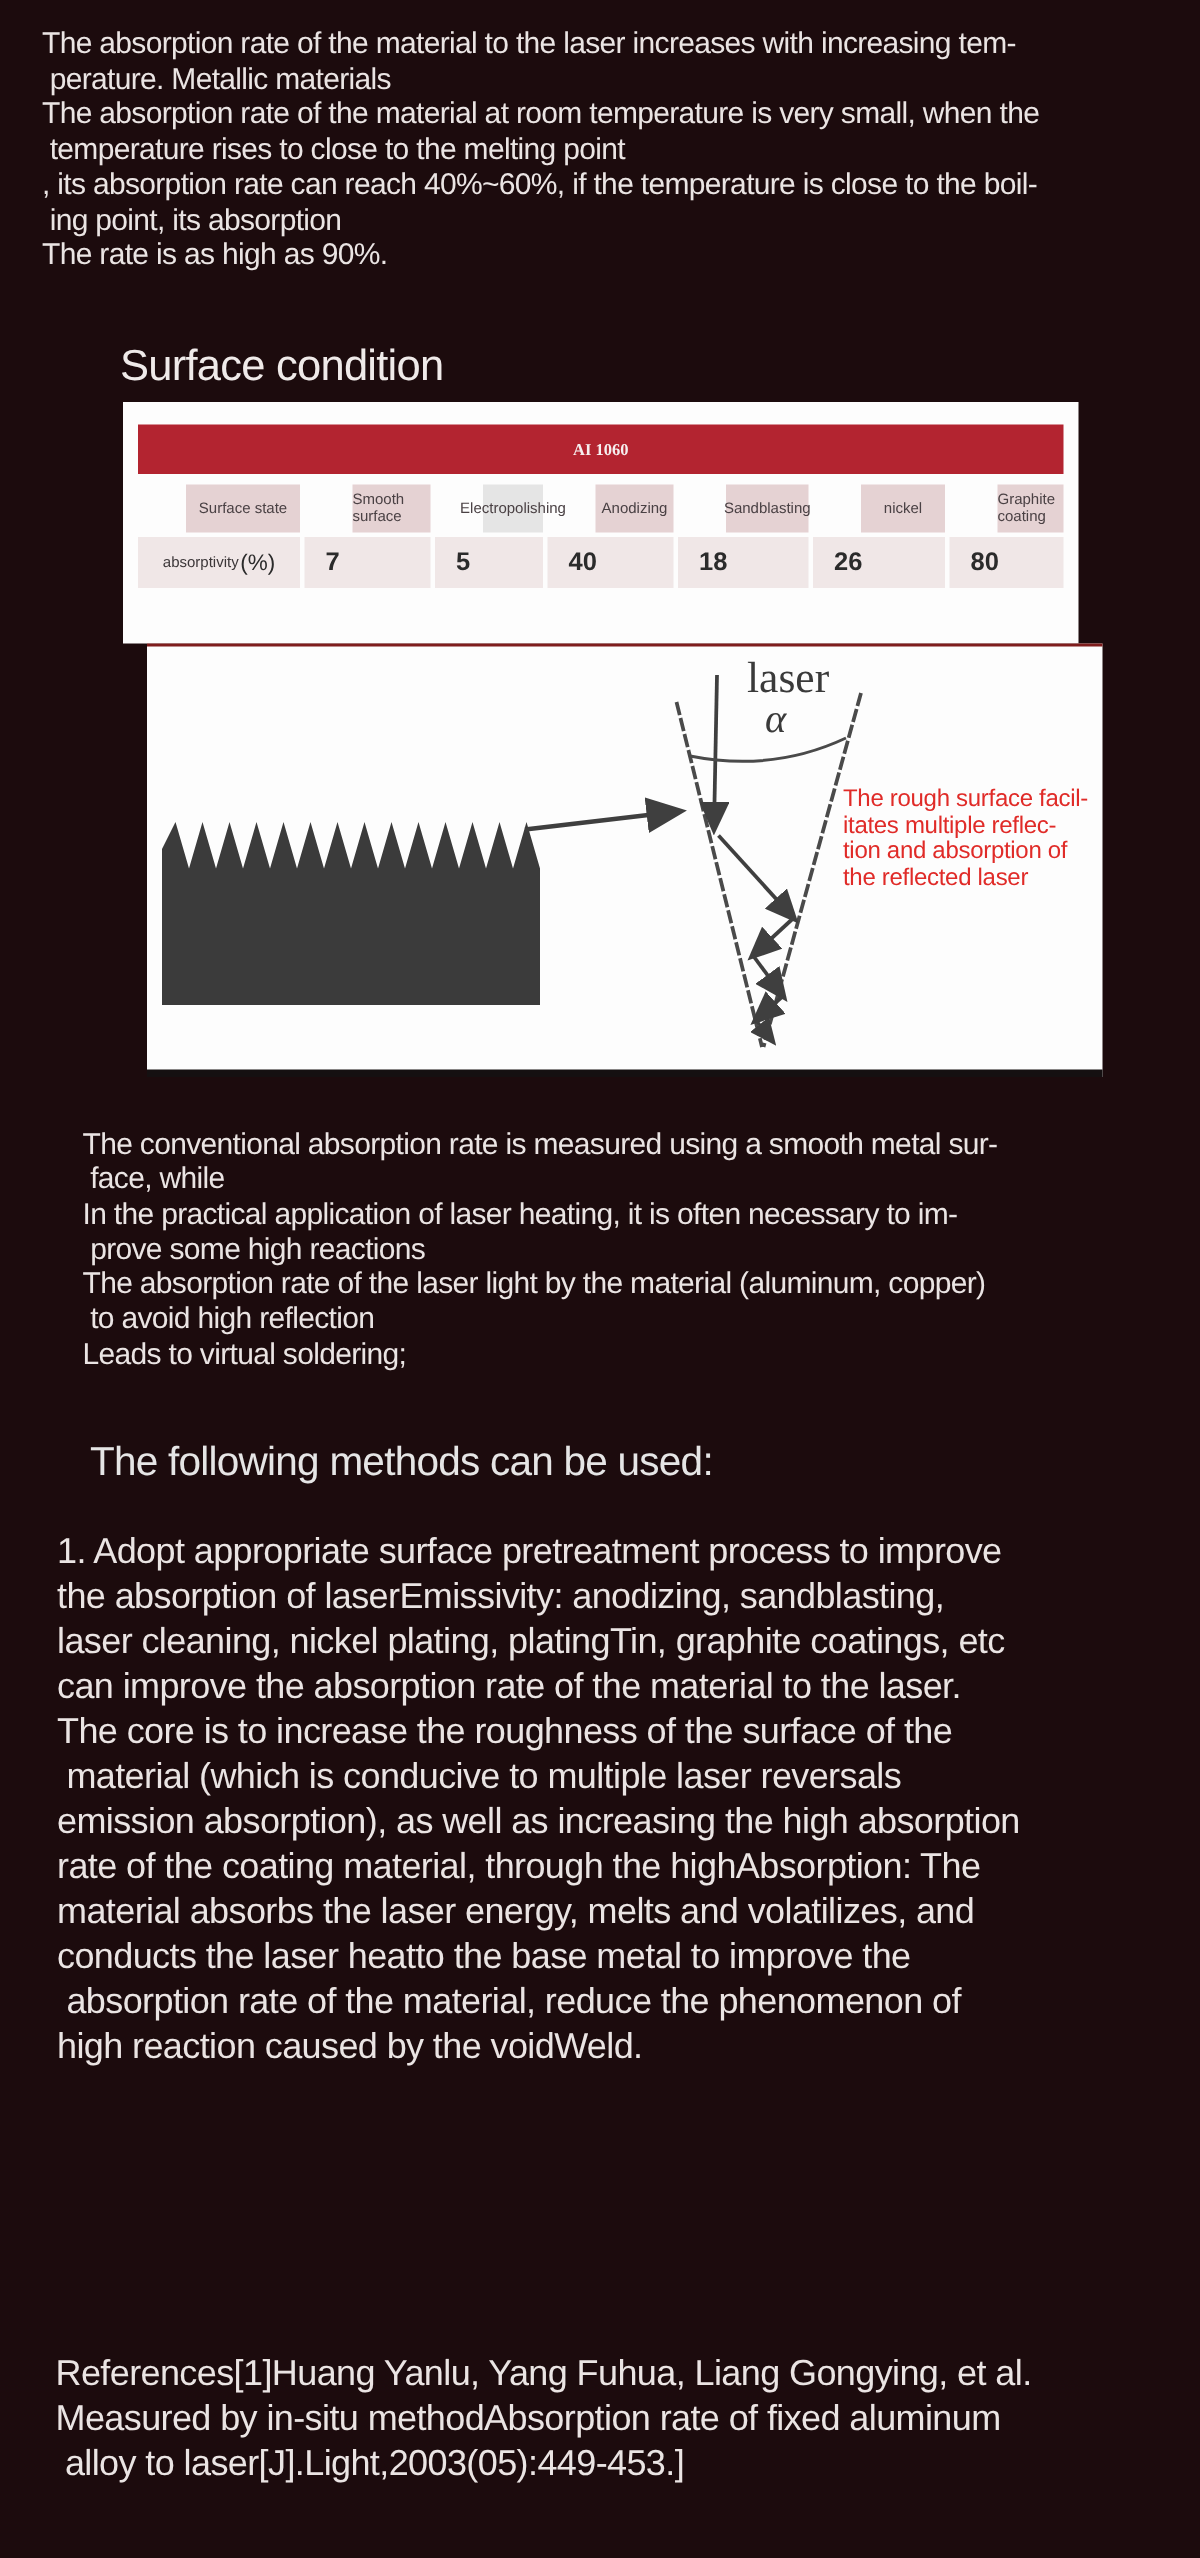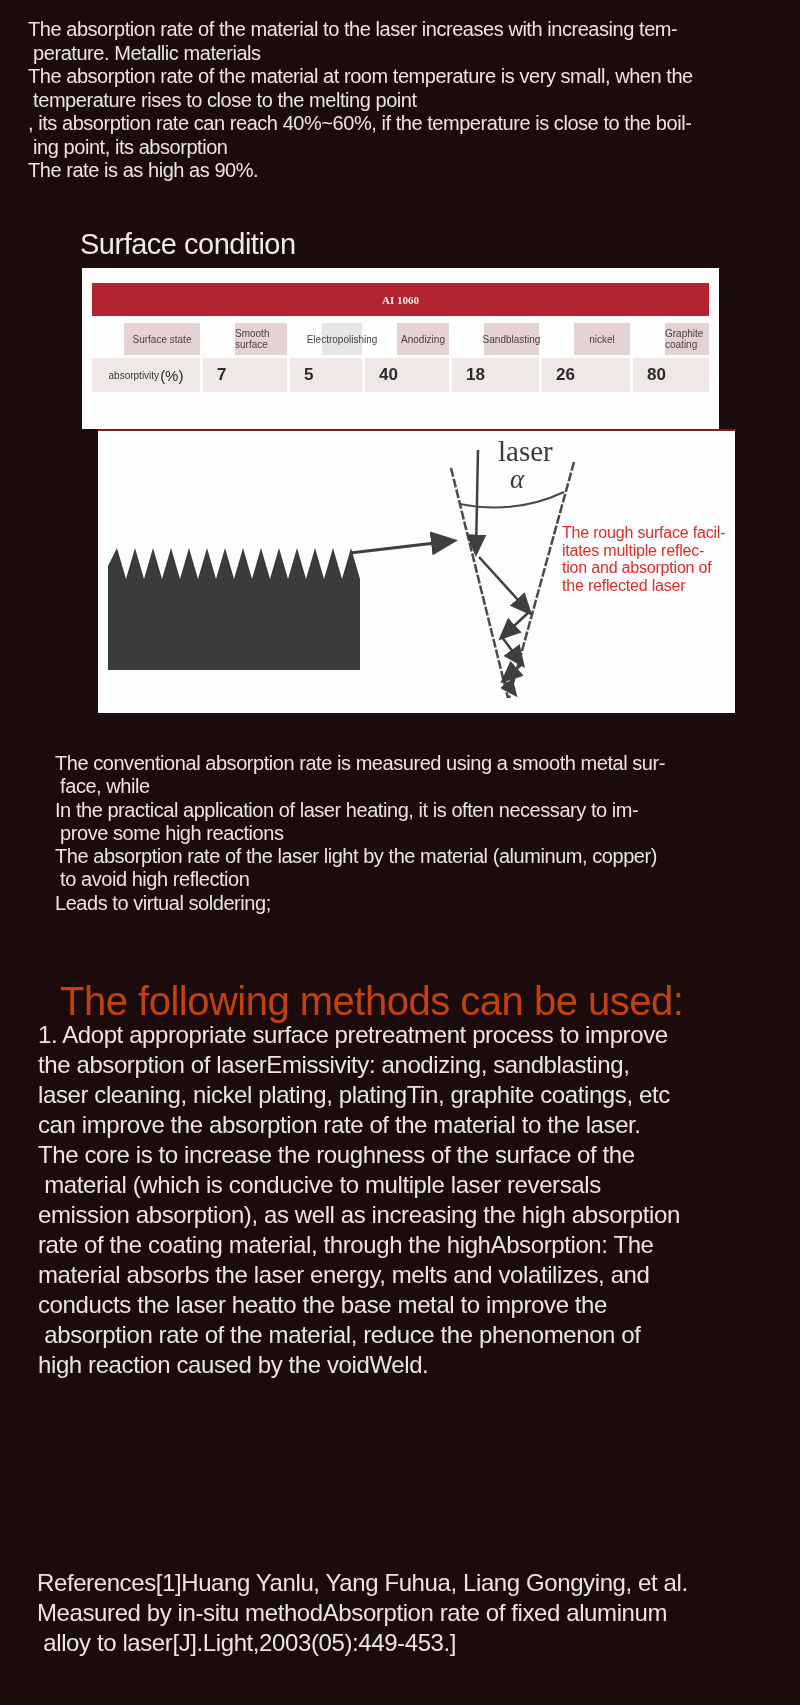--- a/index.html
+++ b/index.html
@@ -6,21 +6,21 @@
   #root{
     position:relative;width:800px;height:1705px;overflow:hidden;
     background:#1c0b0d;color:#eae4e3;
     font-family:"Liberation Sans",sans-serif;
   }
   .abs{position:absolute;}
   .lines{white-space:pre;letter-spacing:-0.45px;}
   .small-text{font-size:20px;line-height:23.5px;color:#eae4e3;}
   .big-text{font-size:24px;line-height:30px;color:#eae4e3;letter-spacing:-0.4px;}
   .h1{font-size:29px;letter-spacing:-0.5px;color:#efeae9;}
-  .h2{font-size:40px;letter-spacing:-0.5px;color:#c2410c;margin-top:20px;}
+  .h2{font-size:27px;letter-spacing:-0.5px;color:#e5e5e5;}
 
   
   .panel{background:#fdfdfd;}
   #table-panel{left:82px;top:268px;width:637px;height:161px;}
   .tbl-title{
     position:absolute;left:10px;top:15px;width:617px;height:33px;
     display:flex;align-items:center;justify-content:center;
     color:#f6efef;font-family:"Liberation Serif",serif;font-weight:bold;font-size:11px;
   }
   .tbl-row{

